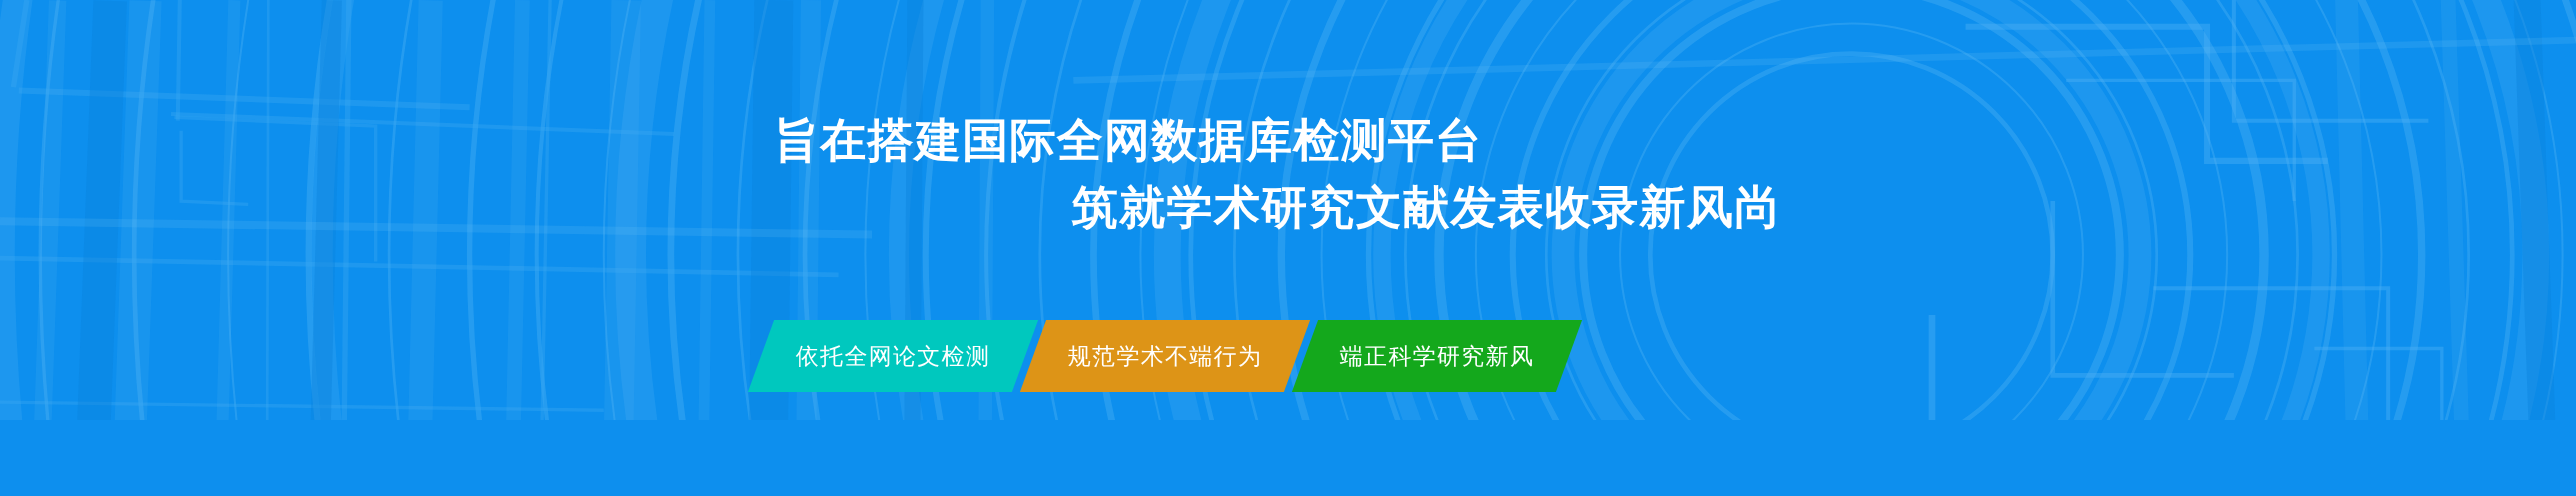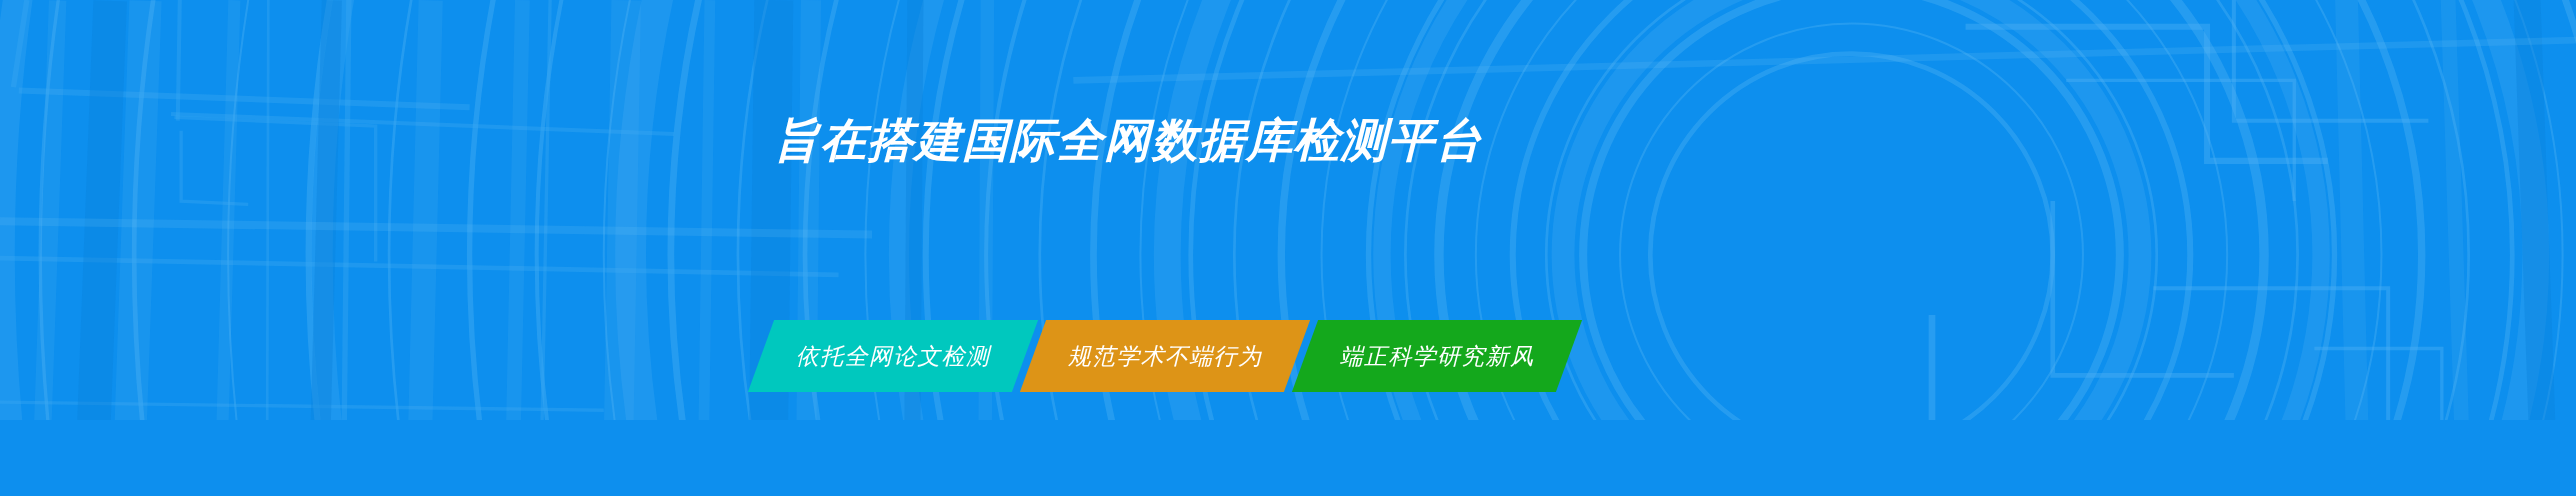--- a/index.html
+++ b/index.html
@@ -8,21 +8,20 @@
     padding: 0;
     background: #0d8fee;
   }
   #banner {
     position: relative;
     width: 2576px;
     height: 420px;
     overflow: hidden;
     background: #6d28d9;
     font-family: "Liberation Sans", "DejaVu Sans", sans-serif;
-    font-style: italic;
   }
 
   
   #bg-art {
     position: absolute;
     inset: 0;
     width: 2576px;
     height: 496px;
     pointer-events: none;
   }
@@ -185,20 +184,21 @@
       <g stroke="#62bdf7" stroke-opacity="0.20" fill="none">
         <path d="M0 330 L1300 350" stroke-width="12"></path>
         <path d="M1600 120 L3840 60" stroke-width="10"></path>
         <path d="M2400 690 L3840 640" stroke-width="8"></path>
       </g>
     </g>
   </svg>
 
   <div class="headline">
     <div class="headline-line line-1">旨在搭建国际全网数据库检测平台</div>
+    <div class="headline-line line-2">筑就学术研究文献发表收录新风尚</div>
   </div>
 
   <div class="badge-strip">
 
     <div class="badge badge-1" style="background:#00c8be">
       <span class="badge-label">依托全网论文检测</span>
     </div>
 
     <div class="badge badge-2" style="background:#dd9417">
       <span class="badge-label">规范学术不端行为</span>

